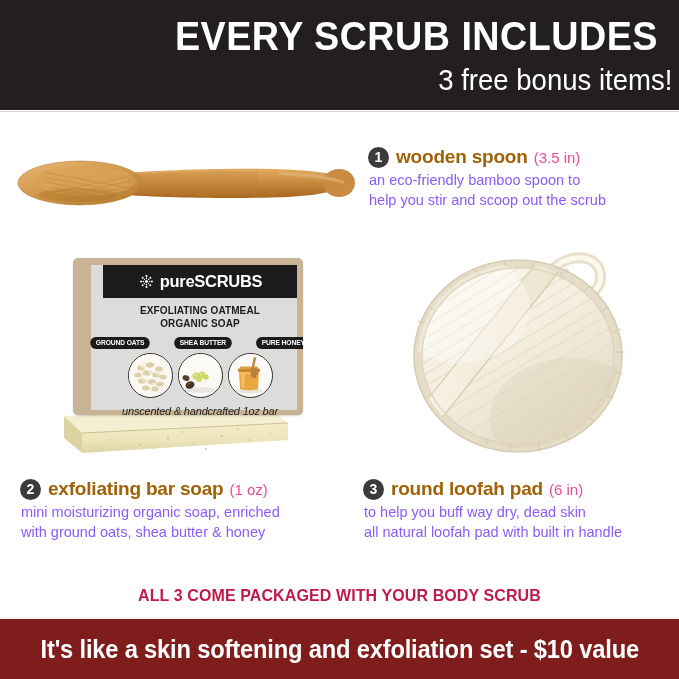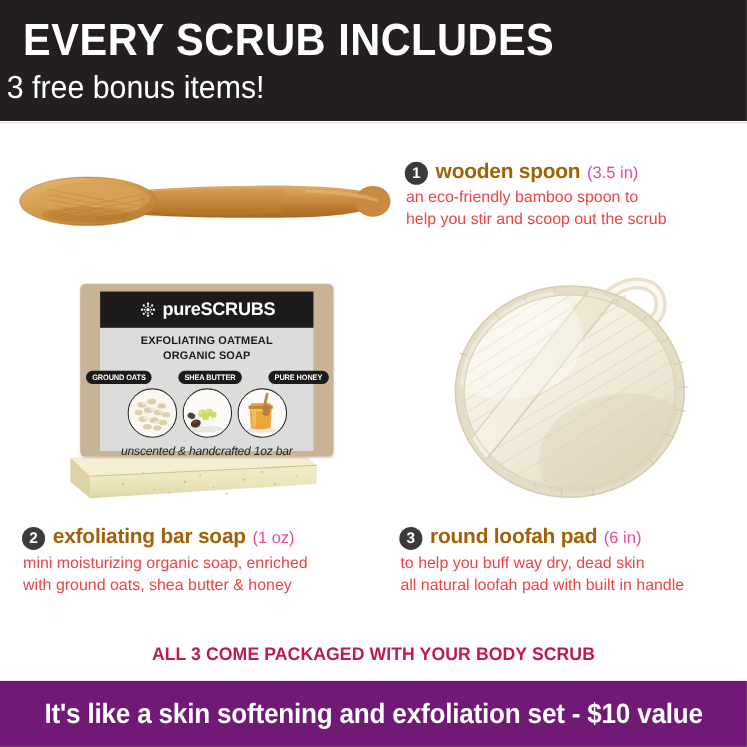--- a/index.html
+++ b/index.html
@@ -17,21 +17,21 @@
 
   
   .header {
     position: absolute;
     left: 0; top: 0;
     width: 679px;
     height: 110px;
     background: #231f20;
     display: flex;
     flex-direction: column;
-    align-items: flex-start;
+    align-items: flex-end;
     justify-content: center;
   }
   .header-title {
     color: #ffffff;
     font-family: "Liberation Sans Narrow", "Liberation Sans", sans-serif;
     font-weight: bold;
     font-size: 41px;
     letter-spacing: 0.5px;
     line-height: 1;
     transform: scaleX(0.92);
@@ -92,21 +92,21 @@
     letter-spacing: -0.2px;
   }
   .item-qty {
     font-size: 15px;
     font-weight: normal;
     color: #ec4899;
     margin-left: 6px;
   }
   .item-desc {
     font-size: 14.5px;
-    color: #ef4444;
+    color: #8b5cf6;
     line-height: 1.35;
     margin-left: 1px;
   }
   .item-desc div { white-space: nowrap; }
 
   #item-1 { left: 368px; top: 146px; }
   #item-2 { left: 20px;  top: 478px; }
   #item-3 { left: 363px; top: 478px; }
 
   
@@ -124,20 +124,21 @@
     background: #c9b395;
     border-radius: 5px;
     box-shadow: 0 1px 2px rgba(0,0,0,0.18);
     overflow: hidden;
   }
   .soap-label {
     position: absolute;
     left: 18px; top: 7px;
     width: 194px; height: 145px;
     background: #dcdcda;
+    padding-left: 12px;
   }
   .label-black {
     height: 33px;
     background: #1c1a1a;
     display: flex;
     align-items: center;
     justify-content: center;
     gap: 5px;
   }
   .brand-logo { display: block; }
@@ -214,21 +215,21 @@
     color: #c01a4c;
     font-size: 16.5px;
     font-weight: bold;
     letter-spacing: 0.1px;
     transform: scaleX(0.97);
   }
   .footer-banner {
     position: absolute;
     left: 0; top: 619px;
     width: 679px; height: 60px;
-    background: #701a75;
+    background: #7f1d1d;
     display: flex;
     align-items: center;
     justify-content: center;
   }
   .footer-banner-text {
     color: #ffffff;
     font-family: "Liberation Sans Narrow", "Liberation Sans", sans-serif;
     font-size: 25.5px;
     font-weight: bold;
     letter-spacing: -0.2px;

